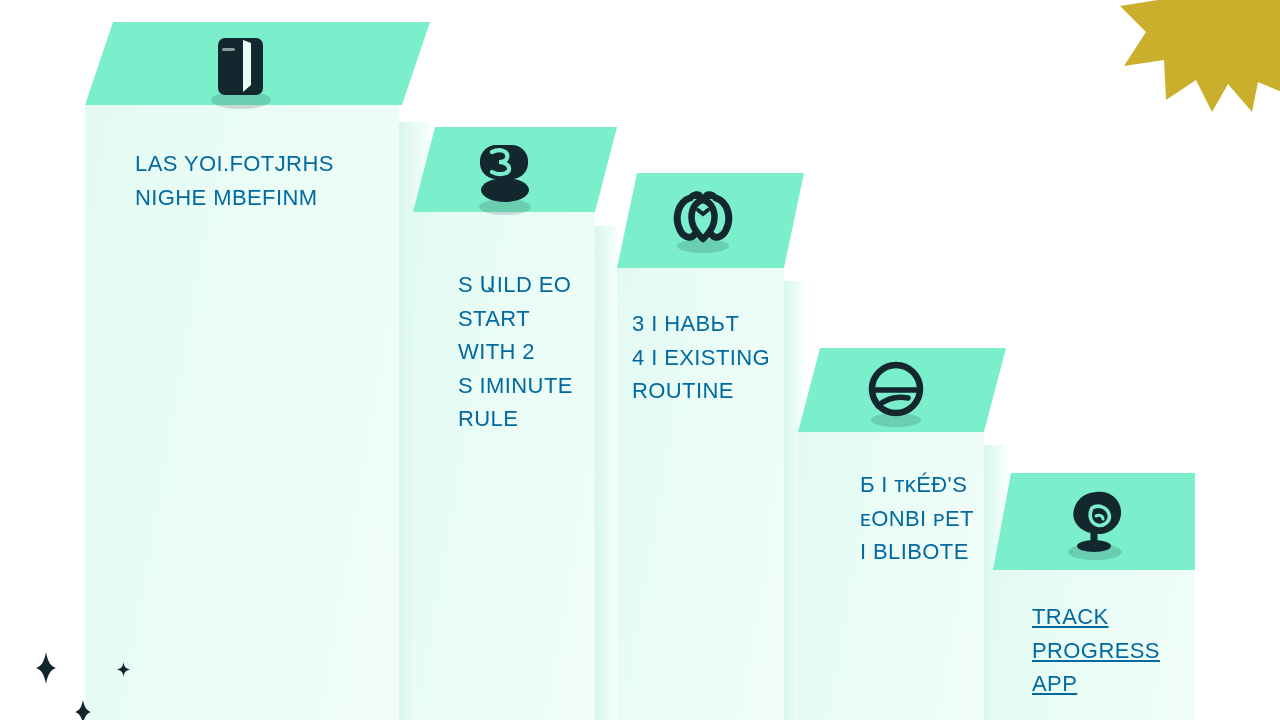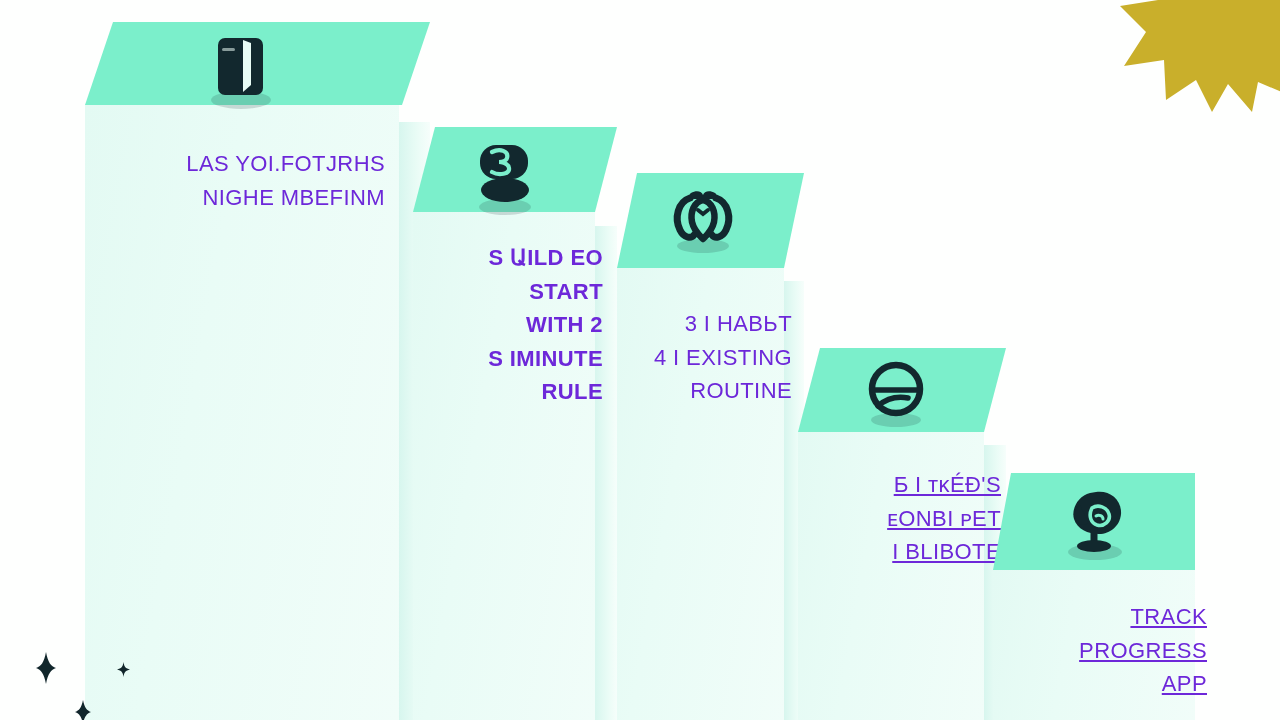--- a/index.html
+++ b/index.html
@@ -32,28 +32,27 @@
 
   .icon-wrap{
     position:absolute;
     width:90px;height:90px;
     display:flex;align-items:center;justify-content:center;
   }
   .icon-wrap svg{display:block;overflow:visible;}
 
   .label{
     position:absolute;
-    color:#6d28d9;
+    color:#0369a1;
     font-size:22px;
     line-height:33.5px;
     letter-spacing:0.4px;
     font-weight:400;
     white-space:pre-line;
     text-transform:uppercase;
-    text-align:right;
   }
 
   
   #sun{position:absolute;pointer-events:none;}
   .sparkle{position:absolute;}
 </style>
 </head>
 <body>
 
 <div id="stage">
@@ -85,21 +84,21 @@
 
     <div class="icon-wrap" style="left:460px;top:133px;">
       <svg width="86" height="86" viewBox="0 0 86 86">
         <ellipse cx="43" cy="72" rx="26" ry="8" fill="#12282E" opacity="0.16"></ellipse>
         <rect x="18" y="10" width="48" height="34" rx="16" ry="16" fill="#12282E"></rect>
         <path d="M30 17 C38 13, 47 16, 45 23 C44 27, 37 27, 37 27 C37 27, 46 27, 47 33 C48 39, 37 41, 30 37" fill="none" stroke="#7BEFCB" stroke-width="4.2" stroke-linecap="round"></path>
         <ellipse cx="43" cy="55" rx="24" ry="12" fill="#12282E"></ellipse>
       </svg>
     </div>
 
-    <div class="label" style="left:458px;top:241px;width:145px;font-weight:bold;">ſ ԱILD EO
+    <div class="label" style="left:458px;top:268px;width:145px;">ſ ԱILD EO
 START
 WITH 2
 ſ IMINUTE
 RULE</div>
   </div>
 
   <div class="bar">
     <div class="bar-front" style="left:617px;top:267px;width:167px;height:453px;"></div>
     <div class="bar-side" style="left:784px;top:281px;width:20px;height:439px;"></div>
     <div class="bar-top" style="left:617px;top:173px;width:187px;height:95px;
@@ -129,21 +128,21 @@
 
     <div class="icon-wrap" style="left:851px;top:349px;">
       <svg width="86" height="86" viewBox="0 0 86 86">
         <ellipse cx="43" cy="69" rx="25" ry="7" fill="#12282E" opacity="0.16"></ellipse>
         <circle cx="43" cy="38" r="24" fill="none" stroke="#12282E" stroke-width="6.5"></circle>
         <path d="M20 39 L66 39" stroke="#12282E" stroke-width="5.5" stroke-linecap="round"></path>
         <path d="M25 55 C33 48, 44 45, 55 47" fill="none" stroke="#12282E" stroke-width="5.5" stroke-linecap="round"></path>
       </svg>
     </div>
 
-    <div class="label" style="left:836px;top:468px;width:165px;text-decoration:underline;">ƃ I ᴛᴋÉÐ'S
+    <div class="label" style="left:860px;top:468px;width:165px;">ƃ I ᴛᴋÉÐ'S
 ᴇONBI ᴘET
 I BLIBOTE</div>
   </div>
 
   <div class="bar">
     <div class="bar-front" style="left:993px;top:569px;width:202px;height:151px;"></div>
     <div class="bar-top" style="left:993px;top:473px;width:202px;height:97px;
                 clip-path:polygon(18px 0px, 202px 0px, 202px 97px, 0px 97px);"></div>
 
     <div class="icon-wrap" style="left:1050px;top:481px;">

